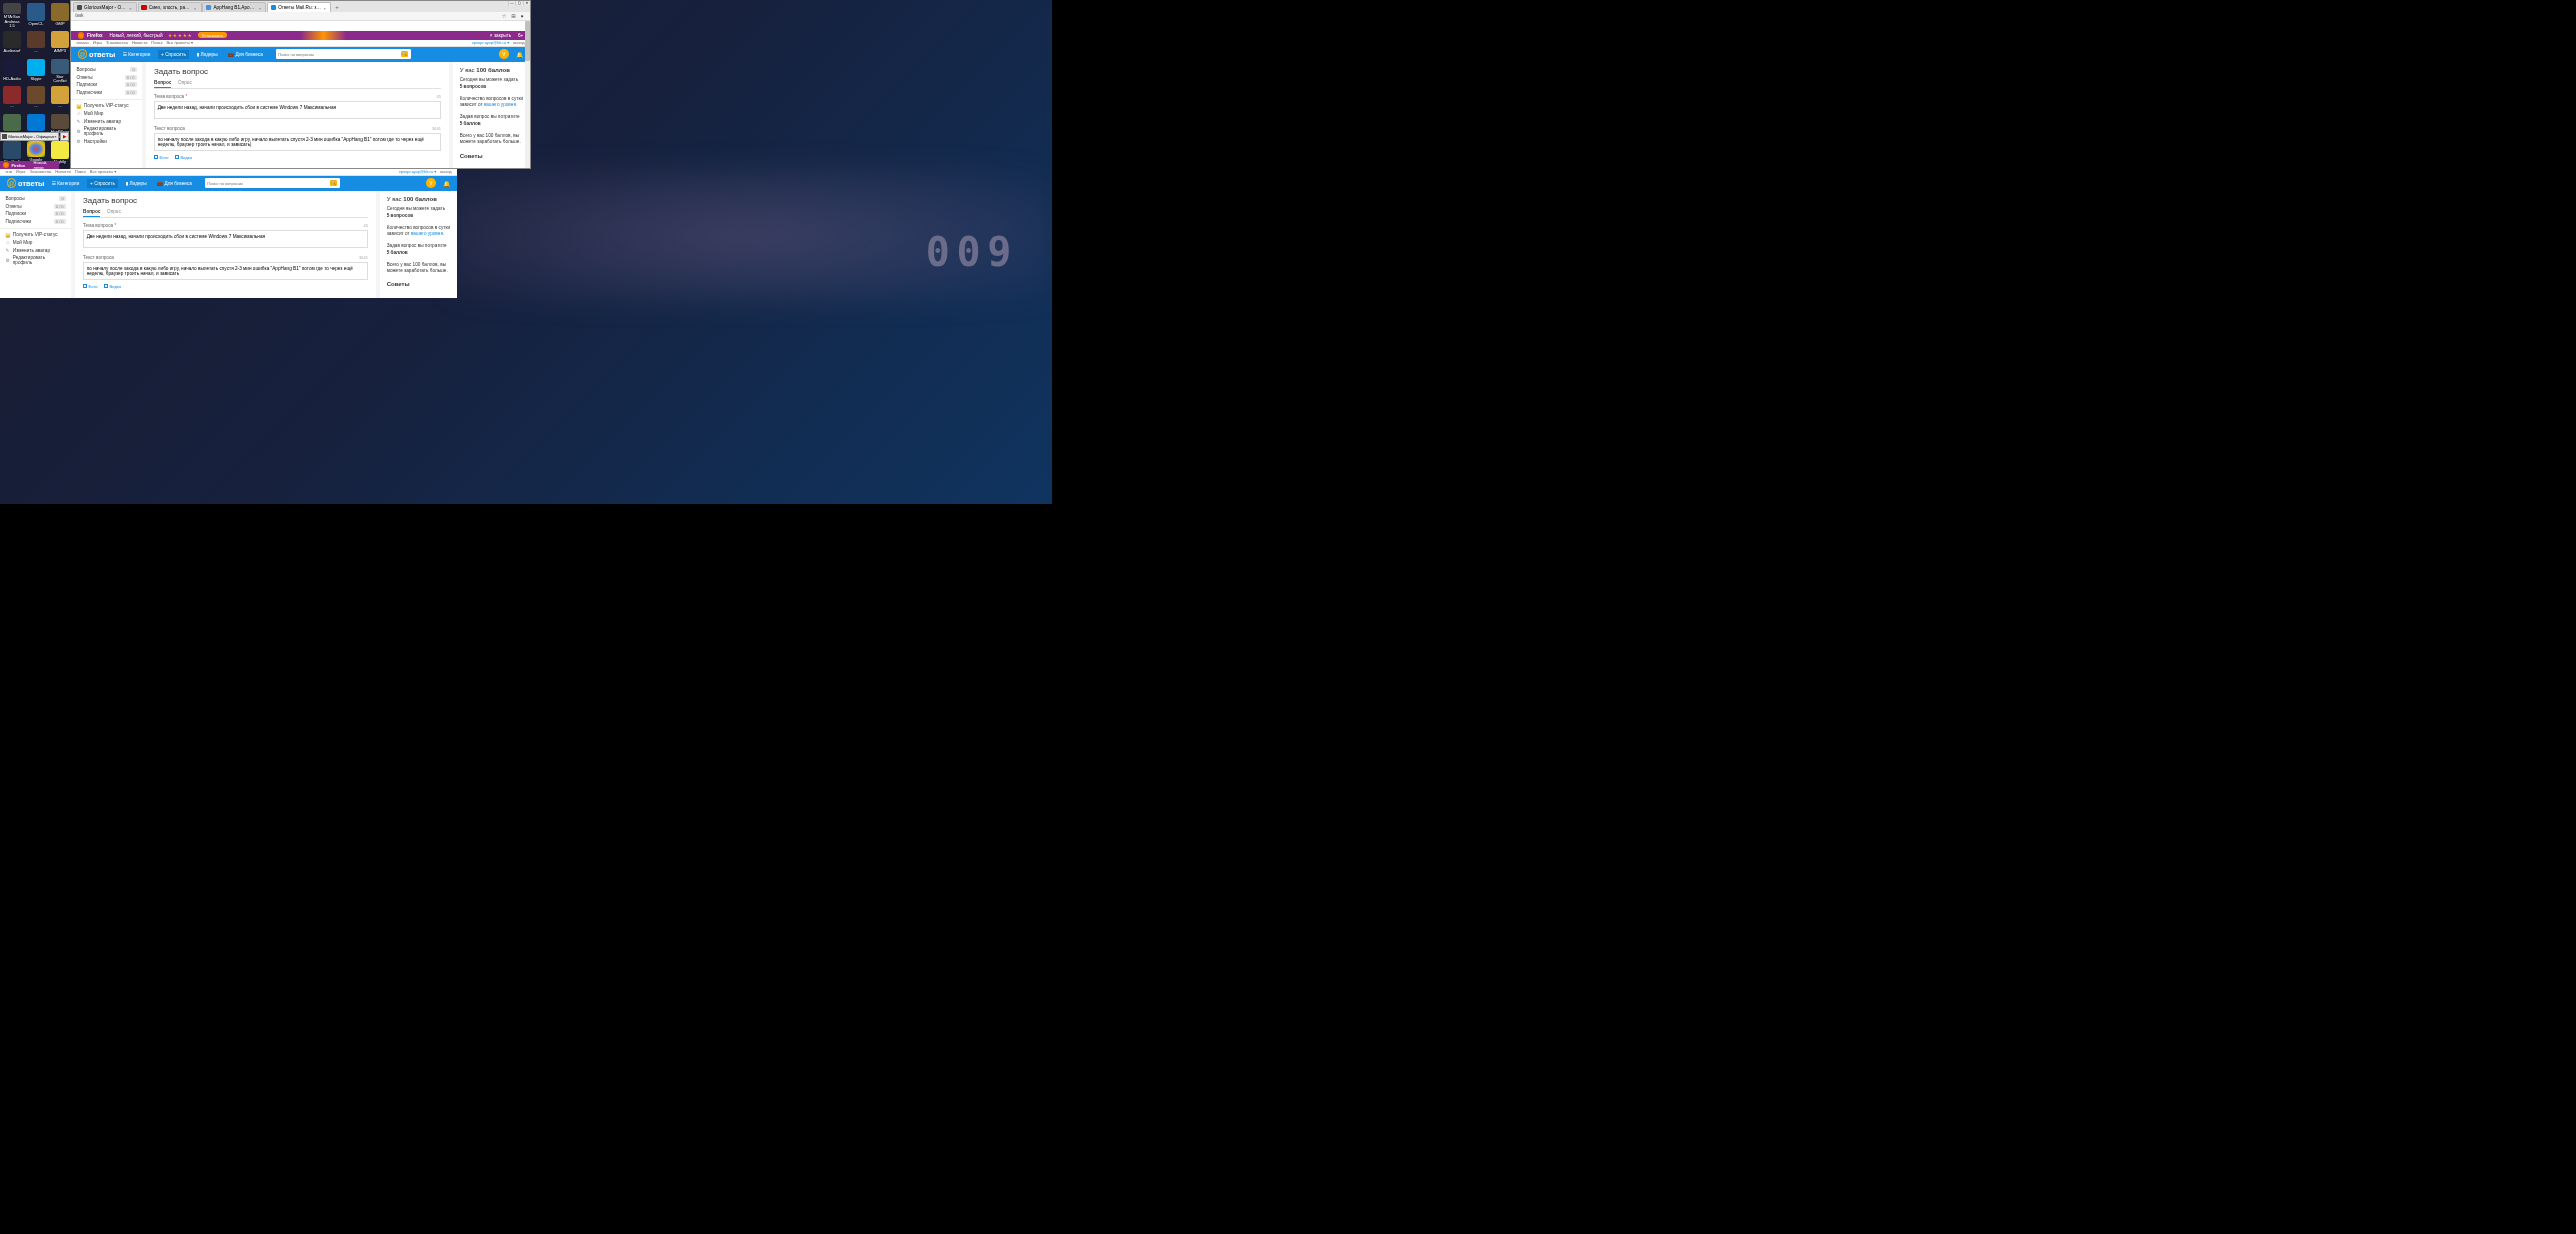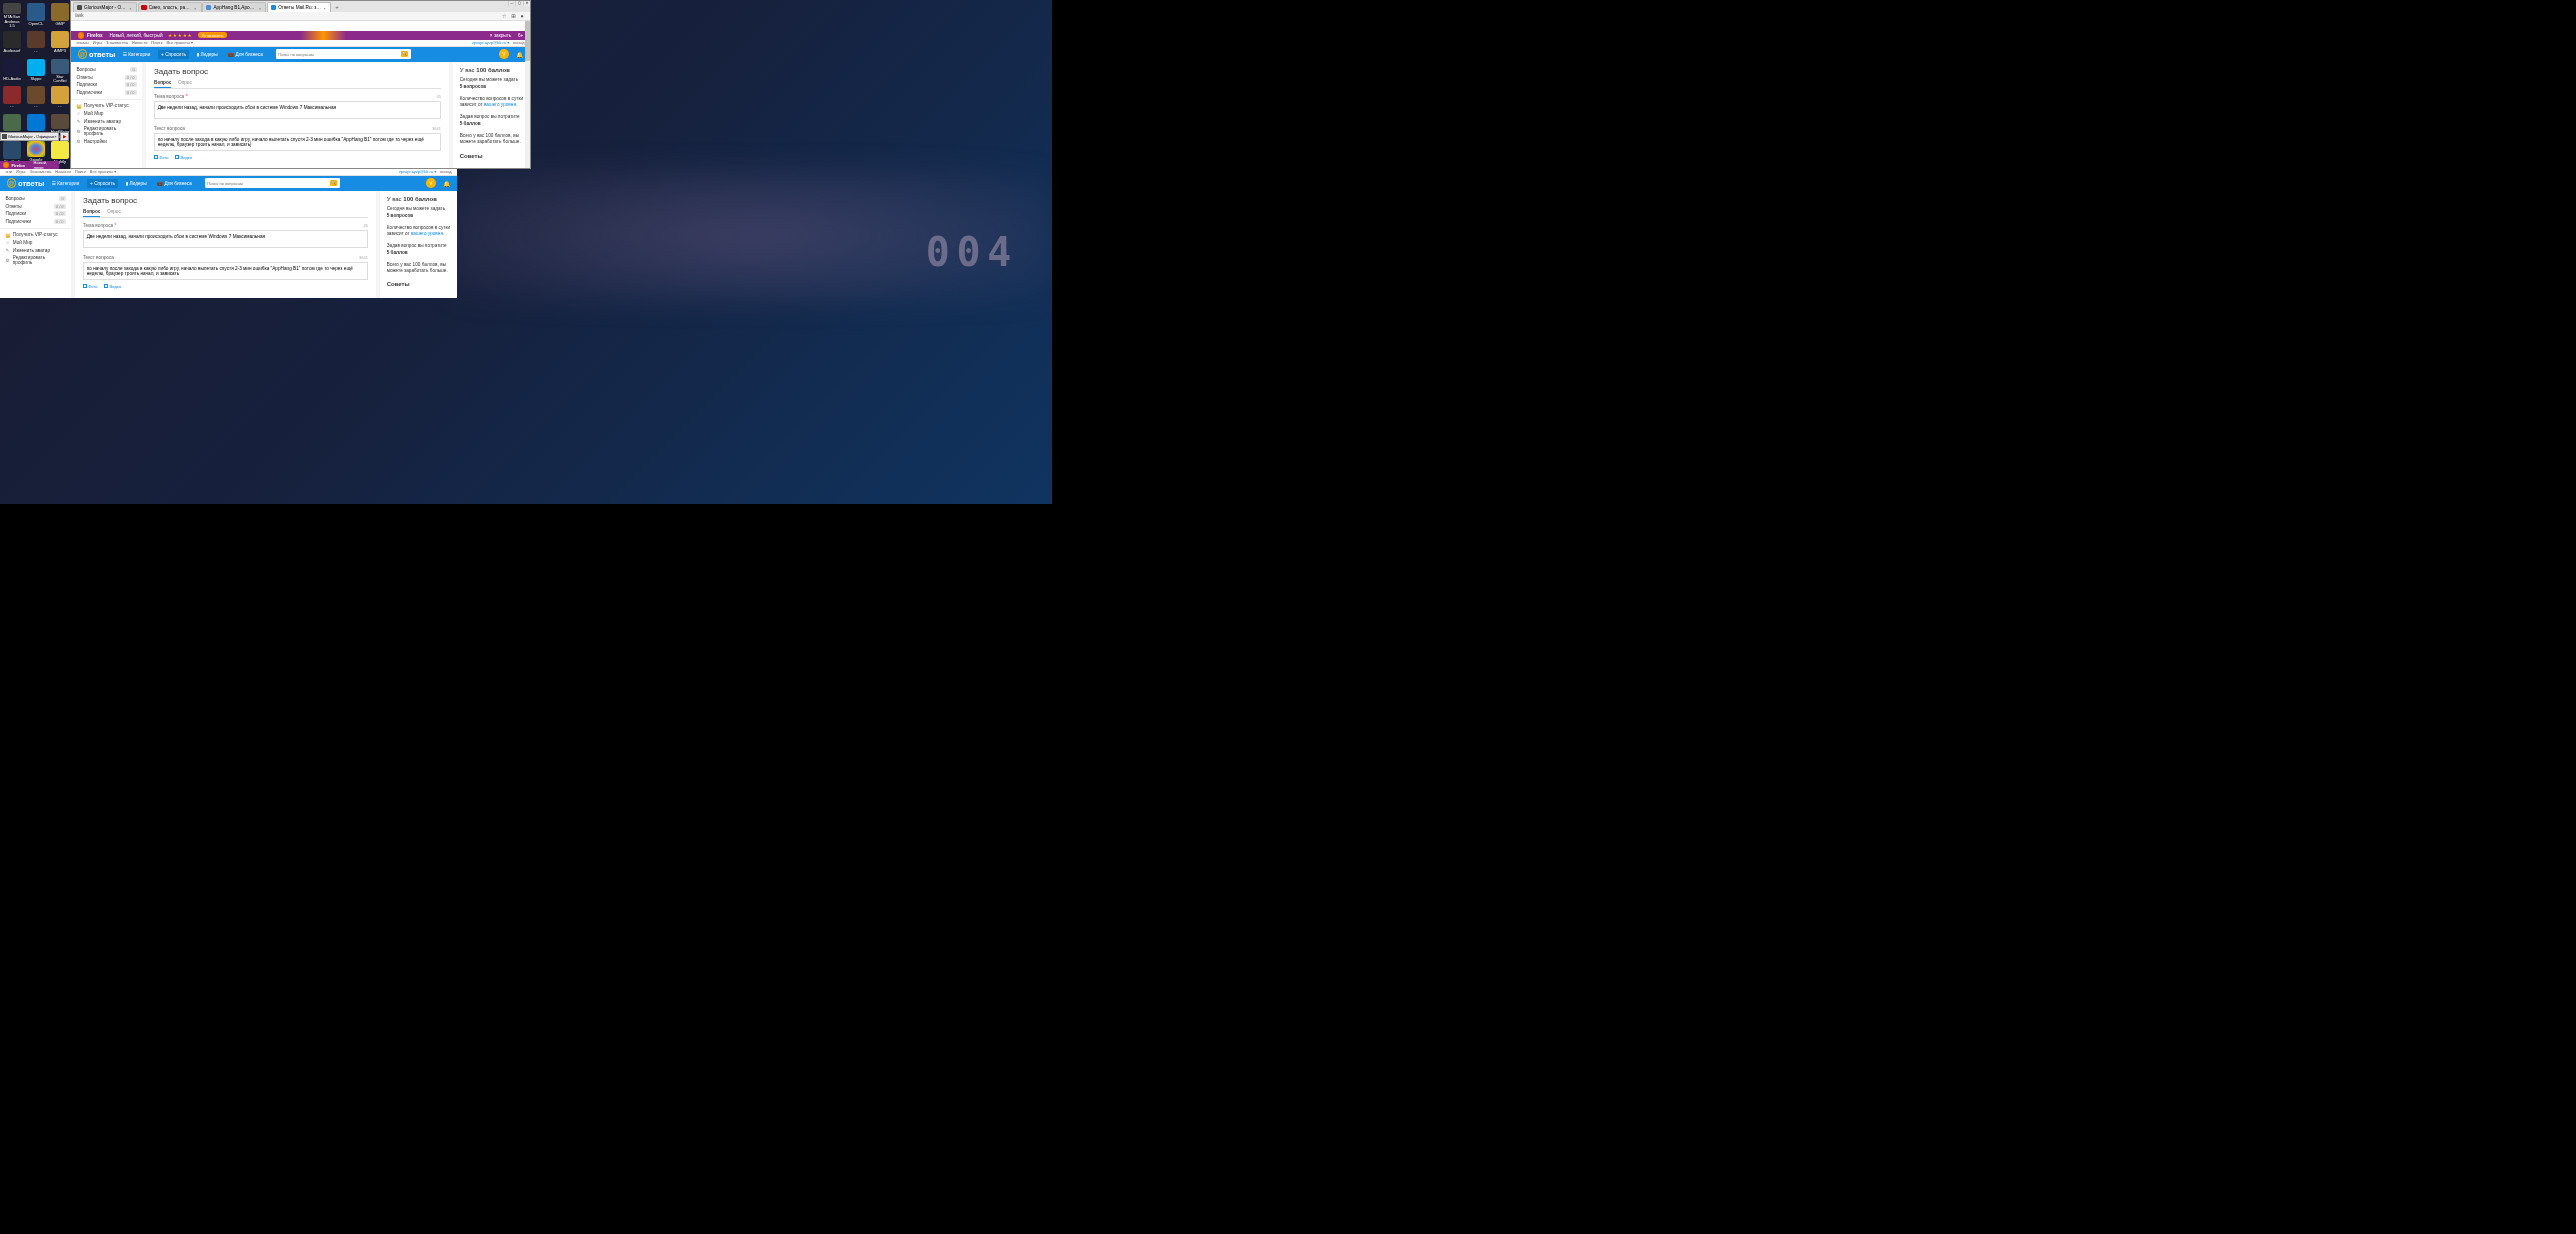--- a/index.html
+++ b/index.html
@@ -108,21 +108,21 @@
 .lower-window { position: absolute; top: 169px; left: 0; width: 457px; height: 129px; background: #fff; display: flex; flex-direction: column; }
 
 
 .taskbar-browser { position: absolute; left: 0; top: 132px; width: 59px; height: 9.4px; background: #e8e8e8; border: 0.7px solid #999; display: flex; align-items: center; padding: 0 1.3px; font-size: 4px; }
 </style>
 </head>
 <body>
 
 <div class="desktop">
   <div class="desktop-overlay"></div>
-  <div class="desktop-text">004</div>
+  <div class="desktop-text">009</div>
 </div>
 
 <div class="desktop-icons">
   <div class="desktop-icon">
       <div class="desktop-icon-img" style="background:#444"></div>
       <div class="desktop-icon-lbl">MTA:San Andreas 1.5</div>
     </div>
   <div class="desktop-icon">
       <div class="desktop-icon-img" style="background:#2a5a8a"></div>
       <div class="desktop-icon-lbl">OpenCL</div>

